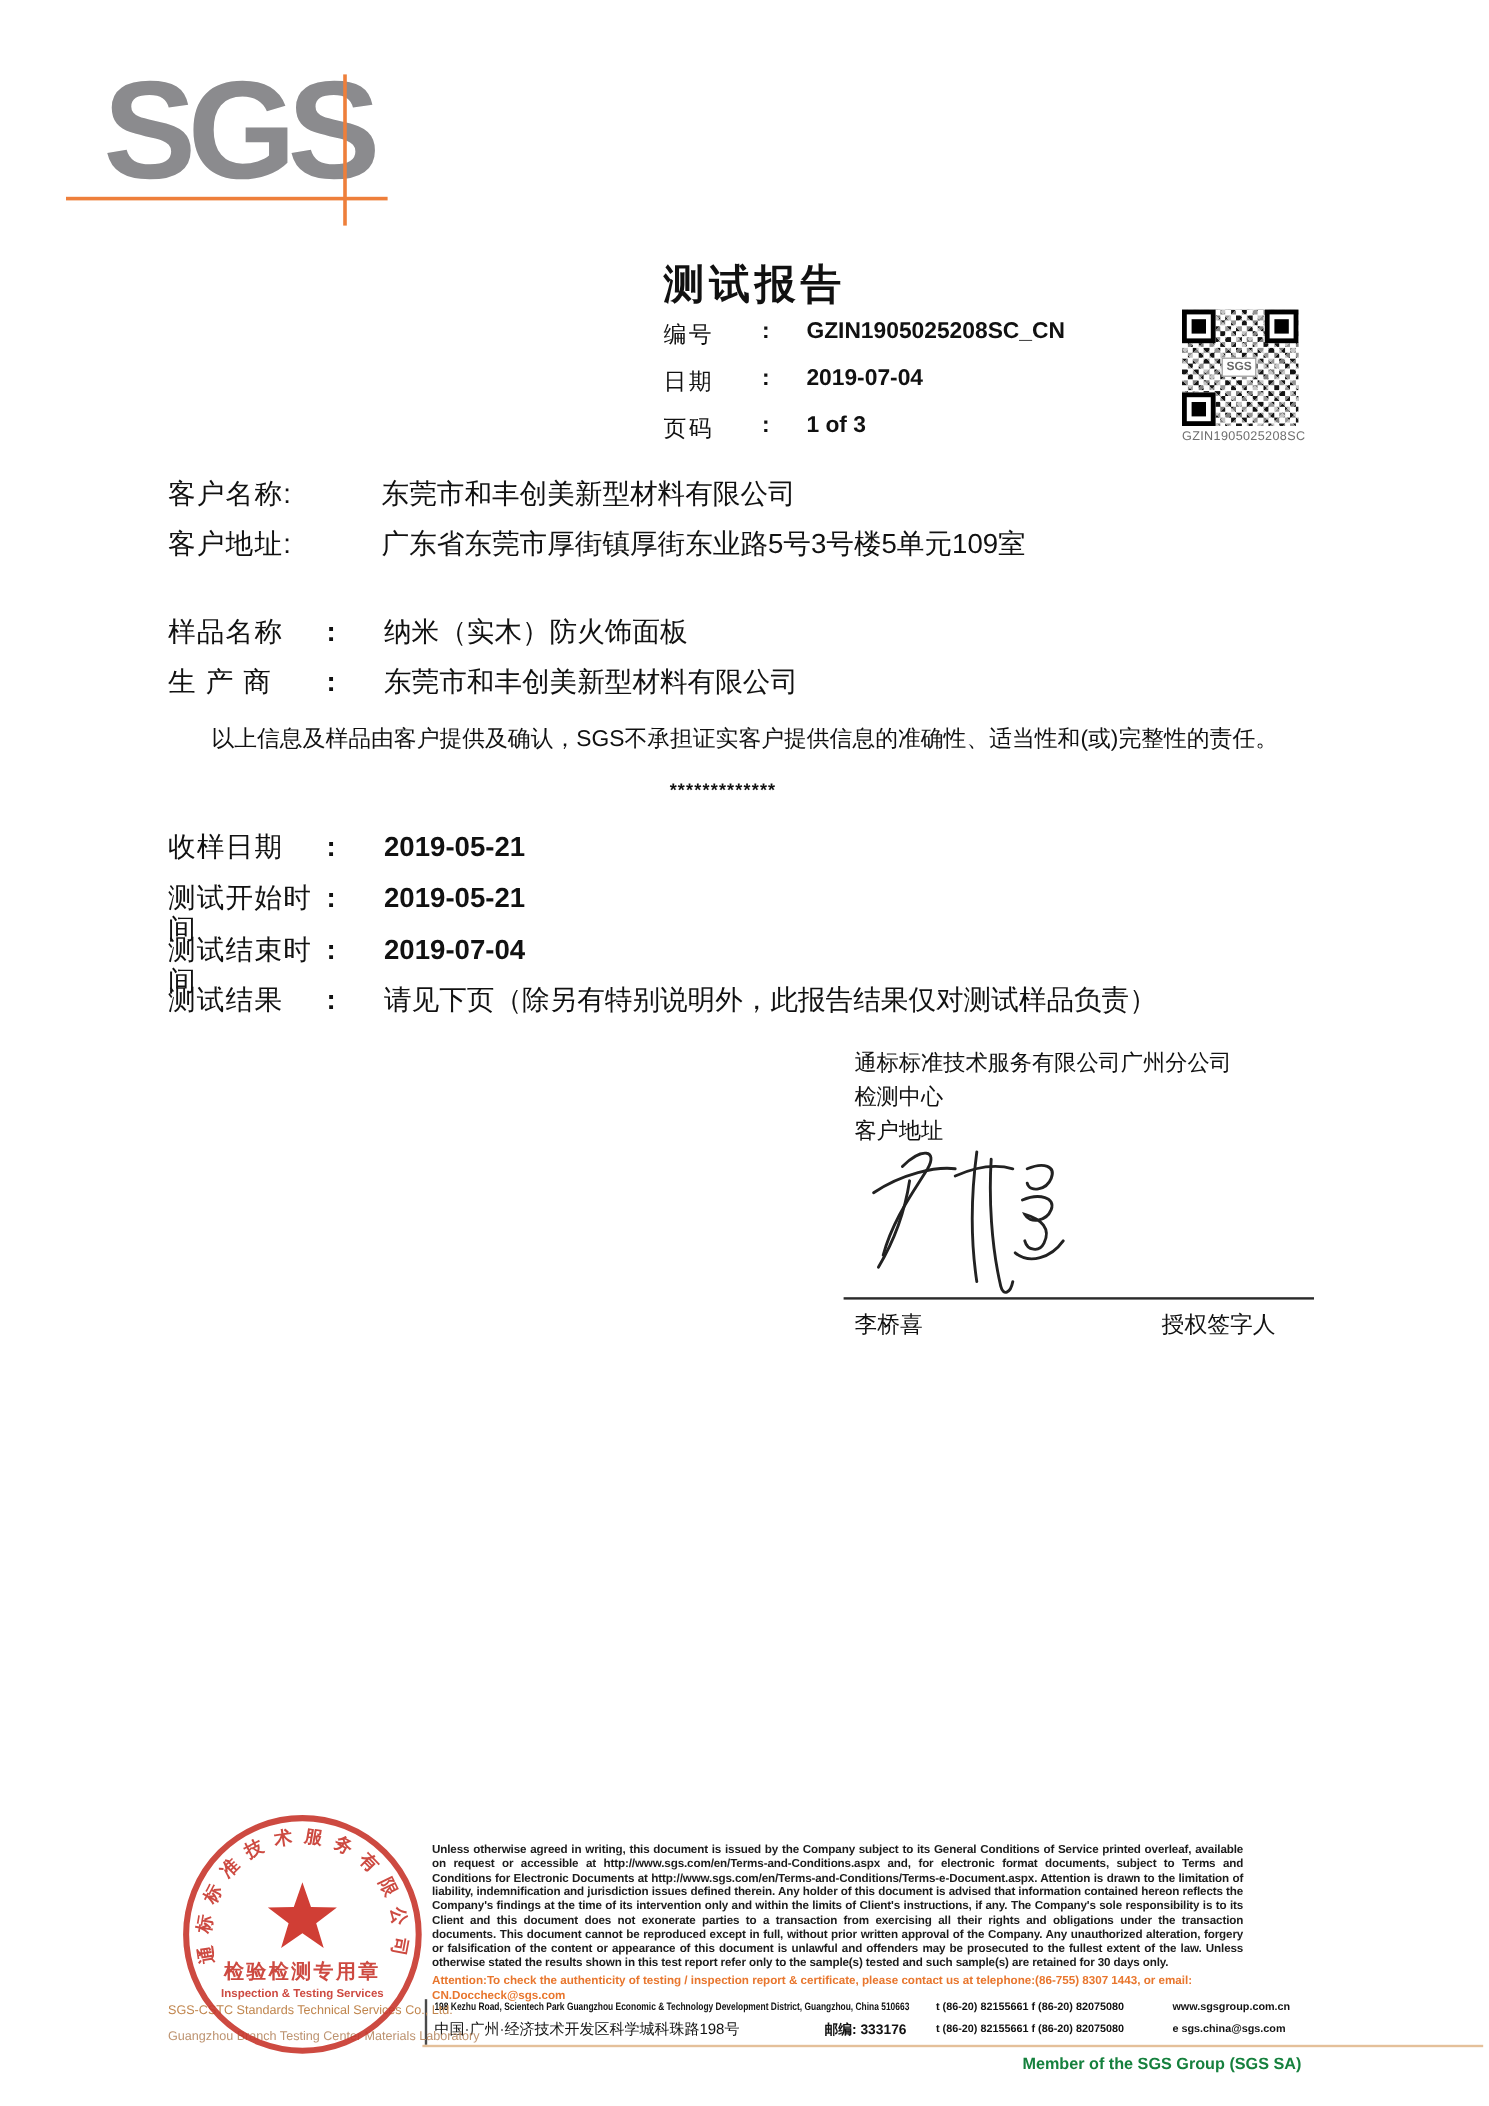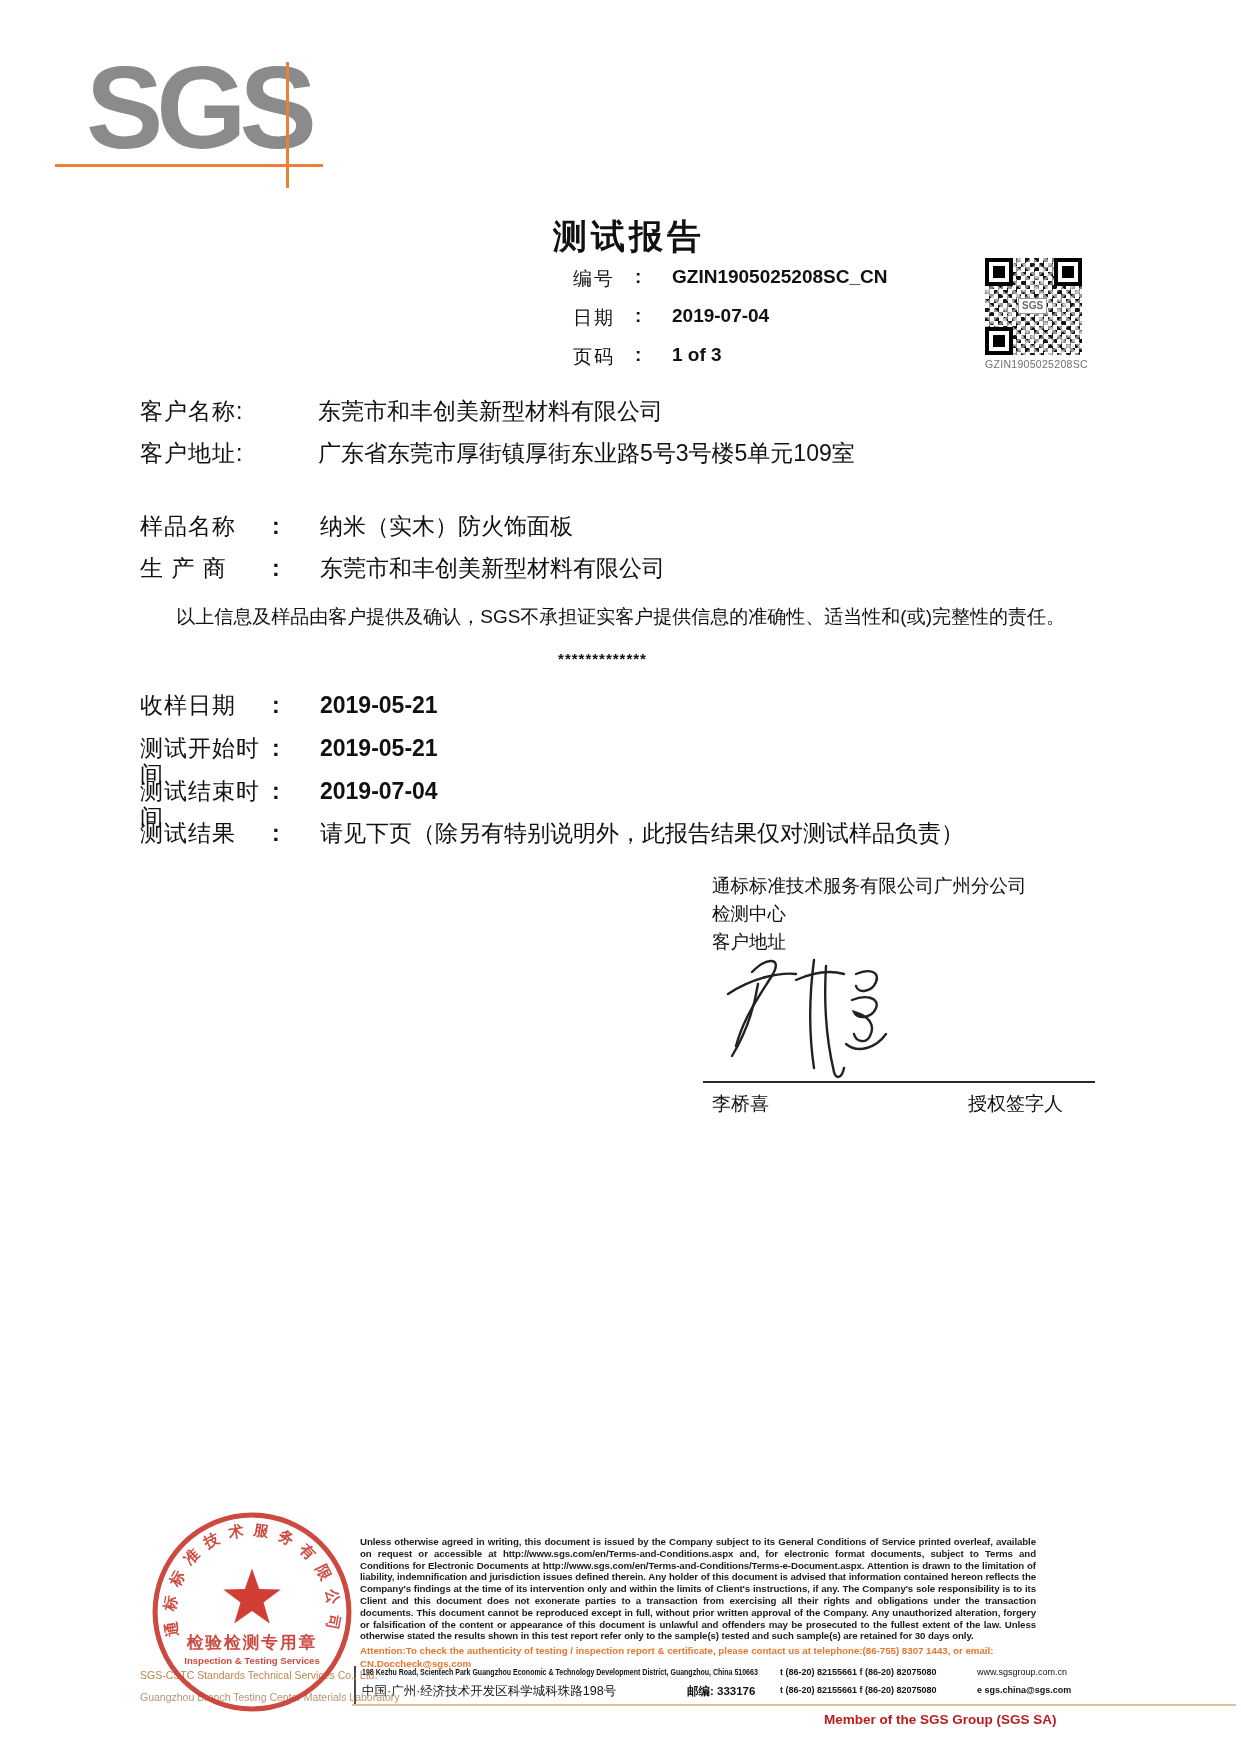--- a/index.html
+++ b/index.html
@@ -9,21 +9,21 @@
   
   .sgs-logo{position:absolute;left:86px;top:52px;font-size:116px;font-weight:bold;
             letter-spacing:-7px;line-height:112px;color:#8b8b8e;}
   .logo-hline{position:absolute;left:55px;top:164px;width:268px;height:3px;background:#ee7f3b;}
   .logo-vline{position:absolute;left:286px;top:62px;width:3px;height:126px;background:#ee7f3b;}
 
   
   .doc-title{position:absolute;left:553px;top:214px;font-size:34px;font-weight:bold;letter-spacing:4px;}
   .meta{position:absolute;left:553px;top:266px;}
   .meta .mrow{display:flex;height:39px;align-items:flex-start;font-size:19px;}
-  .meta .mlabel{width:82px;letter-spacing:2px;text-align:center;}
+  .meta .mlabel{width:82px;letter-spacing:2px;}
   .meta .mcolon{width:37px;font-weight:bold;}
   .meta .mvalue{font-weight:bold;}
 
   
   .qr-wrap{position:absolute;left:985px;top:258px;width:100px;}
   .qr{position:relative;width:97px;height:97px;
       background-image:
         repeating-linear-gradient(45deg, rgba(255,255,255,.55) 0 4px, transparent 4px 9px),
         repeating-linear-gradient(135deg, rgba(255,255,255,.45) 0 3px, transparent 3px 8px),
         conic-gradient(#151515 25%, #fff 0 50%, #151515 0 75%, #fff 0);
@@ -65,28 +65,28 @@
   .legal-col{position:absolute;left:360px;top:1536px;width:676px;}
   .legal{font-size:9.7px;line-height:11.8px;font-weight:bold;color:#1c1c1c;
          text-align:justify;letter-spacing:-.1px;margin:0;}
   .attention{font-size:9.7px;line-height:12.6px;font-weight:bold;color:#e8762d;margin:3px 0 0 0;}
 
   .addr-vline{position:absolute;left:354px;top:1666px;width:2px;height:38px;background:#4a4a4a;}
   .addr{position:absolute;left:362px;top:1667px;width:780px;height:40px;}
   .addr .a-en{position:absolute;left:0;top:0;font-size:9px;font-weight:bold;white-space:nowrap;
               transform:scaleX(.78);transform-origin:0 0;width:510px;}
   .addr .c-en{position:absolute;left:418px;top:0;font-size:9px;font-weight:bold;white-space:nowrap;}
-  .addr .w-en{position:absolute;left:615px;top:0;font-size:9px;font-weight:normal;white-space:nowrap;}
+  .addr .w-en{position:absolute;left:615px;top:0;font-size:9px;font-weight:bold;white-space:nowrap;}
   .addr .a-cn{position:absolute;left:0;top:16px;font-size:12.5px;font-weight:normal;white-space:nowrap;}
   .addr .z-cn{position:absolute;left:325px;top:17px;font-size:11.5px;font-weight:bold;white-space:nowrap;}
   .addr .c-cn{position:absolute;left:418px;top:18px;font-size:9px;font-weight:bold;white-space:nowrap;}
   .addr .e-cn{position:absolute;left:615px;top:18px;font-size:9px;font-weight:bold;white-space:nowrap;}
 
   .tan-rule{position:absolute;left:352px;top:1704px;width:884px;height:2px;background:#e4c09a;}
-  .member{position:absolute;left:824px;top:1712px;font-size:13.5px;font-weight:bold;color:#b91c1c;}
+  .member{position:absolute;left:852px;top:1712px;font-size:13.5px;font-weight:bold;color:#15803d;}
 </style>
 </head>
 <body>
 
 <div class="page">
 
   <div class="sgs-logo">SGS</div>
   <div class="logo-hline"></div>
   <div class="logo-vline"></div>
 

